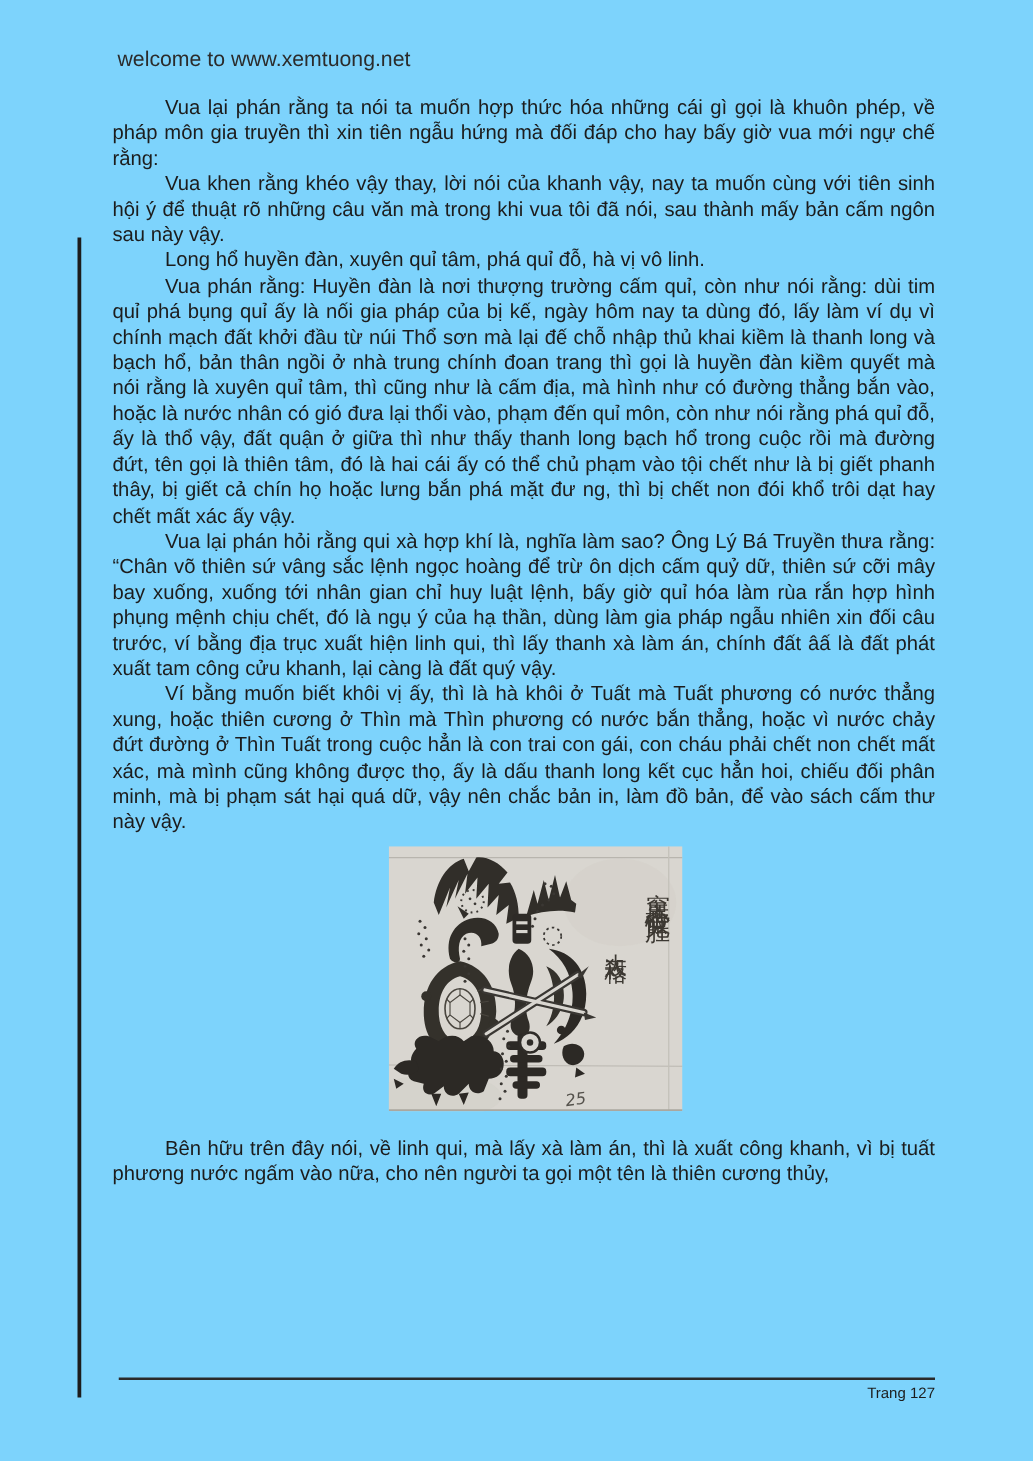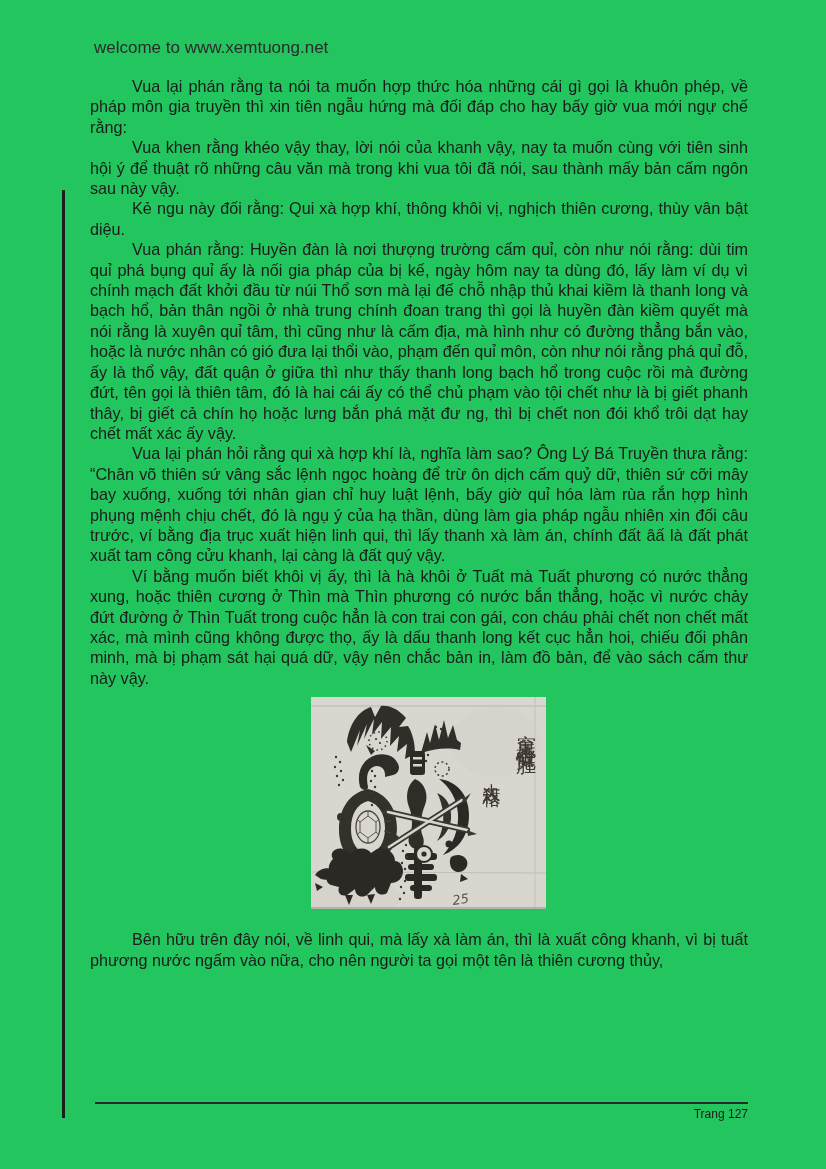--- a/index.html
+++ b/index.html
@@ -1,17 +1,17 @@
 <!DOCTYPE html>
 <html><head>
 <meta charset="utf-8">
 <style>
   html,body{margin:0;padding:0;background:#ffffff;}
   .page{
-    position:relative;width:826px;height:1169px;background:#22c55e;
+    position:relative;width:826px;height:1169px;background:#7dd3fc;
     font-family:"Liberation Sans", sans-serif;color:#1f1f1f;overflow:hidden;
   }
   .site-header{
     position:absolute;left:94px;top:38px;font-size:17px;color:#2b2b2b;
   }
   .left-rule{
     position:absolute;left:62px;top:190px;width:3px;height:928px;background:#1c1c1c;
   }
   .content{
     position:absolute;left:90px;top:76px;width:658px;
@@ -41,21 +41,21 @@
 
 <div class="page">
 
   <div class="site-header">welcome to www.xemtuong.net</div>
 
   <div class="left-rule"></div>
 
   <div class="content">
     <p>Vua lại phán rằng ta nói ta muốn hợp thức hóa những cái gì gọi là khuôn phép, về pháp môn gia truyền thì xin tiên ngẫu hứng mà đối đáp cho hay bấy giờ vua mới ngự chế rằng:</p>
     <p>Vua khen rằng khéo vậy thay, lời nói của khanh vậy, nay ta muốn cùng với tiên sinh hội ý để thuật rõ những câu văn mà trong khi vua tôi đã nói, sau thành mấy bản cấm ngôn sau này vậy.</p>
-    <p>Kẻ ngu này đối rằng: Qui xà hợp khí, thông khôi vị, nghịch thiên cương, thùy vân bật diệu.</p>
+    <p>Long hổ huyền đàn, xuyên quỉ tâm, phá quỉ đỗ, hà vị vô linh.</p>
     <p>Vua phán rằng: Huyền đàn là nơi thượng trường cấm quỉ, còn như nói rằng: dùi tim quỉ phá bụng quỉ ấy là nối gia pháp của bị kế, ngày hôm nay ta dùng đó, lấy làm ví dụ vì chính mạch đất khởi đầu từ núi Thổ sơn mà lại đế chỗ nhập thủ khai kiềm là thanh long và bạch hổ, bản thân ngồi ở nhà trung chính đoan trang thì gọi là huyền đàn kiềm quyết mà nói rằng là xuyên quỉ tâm, thì cũng như là cấm địa, mà hình như có đường thẳng bắn vào, hoặc là nước nhân có gió đưa lại thổi vào, phạm đến quỉ môn, còn như nói rằng phá quỉ đỗ, ấy là thổ vậy, đất quận ở giữa thì như thấy thanh long bạch hổ trong cuộc rồi mà đường đứt, tên gọi là thiên tâm, đó là hai cái ấy có thể chủ phạm vào tội chết như là bị giết phanh thây, bị giết cả chín họ hoặc lưng bắn phá mặt đư ng, thì bị chết non đói khổ trôi dạt hay chết mất xác ấy vậy.</p>
     <p>Vua lại phán hỏi rằng qui xà hợp khí là, nghĩa làm sao? Ông Lý Bá Truyền thưa rằng: “Chân võ thiên sứ vâng sắc lệnh ngọc hoàng để trừ ôn dịch cấm quỷ dữ, thiên sứ cỡi mây bay xuống, xuống tới nhân gian chỉ huy luật lệnh, bấy giờ quỉ hóa làm rùa rắn hợp hình phụng mệnh chịu chết, đó là ngụ ý của hạ thần, dùng làm gia pháp ngẫu nhiên xin đối câu trước, ví bằng địa trục xuất hiện linh qui, thì lấy thanh xà làm án, chính đất âấ là đất phát xuất tam công cửu khanh, lại càng là đất quý vậy.</p>
     <p>Ví bằng muốn biết khôi vị ấy, thì là hà khôi ở Tuất mà Tuất phương có nước thẳng xung, hoặc thiên cương ở Thìn mà Thìn phương có nước bắn thẳng, hoặc vì nước chảy đứt đường ở Thìn Tuất trong cuộc hẳn là con trai con gái, con cháu phải chết non chết mất xác, mà mình cũng không được thọ, ấy là dấu thanh long kết cục hẳn hoi, chiếu đối phân minh, mà bị phạm sát hại quá dữ, vậy nên chắc bản in, làm đồ bản, để vào sách cấm thư này vậy.</p>
 
     <div class="figwrap">
       <svg width="235" height="212" viewBox="0 0 235 212" xmlns="http://www.w3.org/2000/svg">
         <rect width="235" height="212" fill="#d9d6d0"></rect>
         <ellipse cx="185" cy="45" rx="45" ry="35" fill="#d3d0c9" opacity="0.55"></ellipse>
         <ellipse cx="40" cy="200" rx="50" ry="18" fill="#d2cfc8" opacity="0.5"></ellipse>
         <line x1="0" y1="9" x2="235" y2="9" stroke="#b8b5ae" stroke-width="1"></line>

